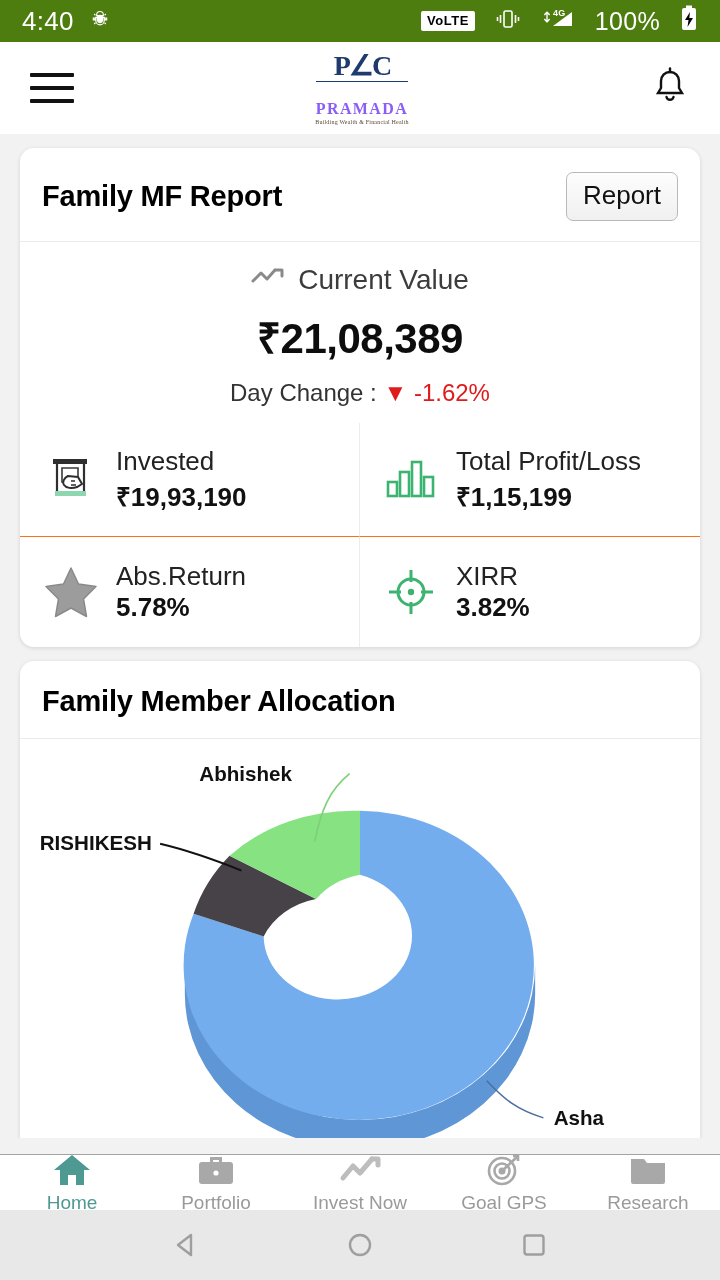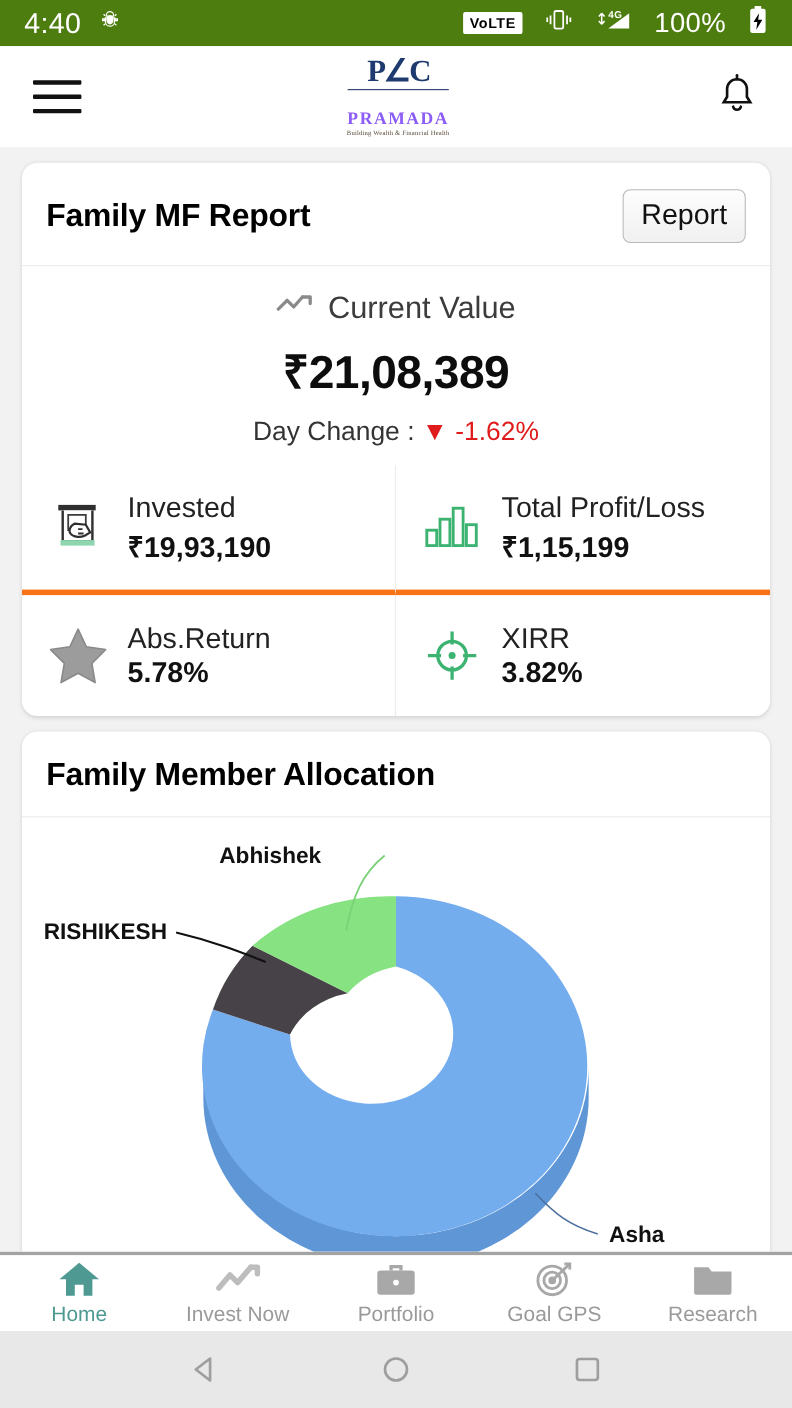--- a/index.html
+++ b/index.html
@@ -67,36 +67,36 @@
   .cv-block{ text-align:center; padding:22px 0 16px 0; }
   .cv-label{ font-size:28px; color:#3c3c3c; display:flex; align-items:center; justify-content:center; gap:13px;text-align:center; }
   .cv-amount{ font-size:42px; font-weight:bold; color:#0d0d0d; margin-top:12px; letter-spacing:-.5px;}
   .cv-change{ font-size:24px; color:#333; margin-top:14px; }
   .cv-change .dn{ color:#e01b1b; font-weight:bold; }
   .cv-change .pct{ color:#e01b1b; }
 
   .stats{ display:grid; grid-template-columns:1fr 1fr; }
   .stat{ display:flex; align-items:center; gap:16px; padding:22px 14px 22px 22px; min-height:110px; }
   .stat.br{ border-right:1px solid #ececec; }
-  .stat.bb{ border-bottom:5px solid #f97316; }
+  .stat.bb{ border-bottom:1px solid #f97316; }
   .stat-ico{ width:58px; min-width:58px; height:58px; display:flex; align-items:center; justify-content:center; }
   .stat-txt .lbl{ font-size:26px; color:#222; line-height:1.25; }
   .stat-txt .val{ font-size:26px; font-weight:bold; color:#111; margin-top:4px; }
 
   
   .alloc-head{ padding:24px 22px 20px 22px; border-bottom:1px solid #ececec; }
   .alloc-body{ position:relative; height:430px;text-align:center; }
   .alloc-svg{ position:absolute; inset:0; width:100%; height:100%; }
   .lbl-text{ font-family:"Liberation Sans", sans-serif; font-size:20px; font-weight:bold; fill:#111; }
 
   
   .bottomnav{
-    position:absolute; bottom:70px; left:0; right:0; height:72px;
+    position:absolute; bottom:70px; left:0; right:0; height:56px;
     background:#fff; display:flex; align-items:center;
-    border-top:3px solid #a3a3a3;
+    border-top:1px solid #a3a3a3;
   }
   .navitem{ flex:1; display:flex; flex-direction:column; align-items:center; justify-content:center; gap:4px; cursor:pointer; }
   .navitem .nlabel{ font-size:19px; color:#9a9a9a; }
   .navitem.active .nlabel{ color:#4e9a92; }
   .navicon{ width:42px; height:36px; display:flex; align-items:center; justify-content:center; }
 
   
   .sysnav{
     position:absolute; bottom:0; left:0; right:0; height:70px;
     background:#e8e8e8; display:flex; align-items:center; justify-content:center; gap:140px;
@@ -291,36 +291,36 @@
     <div class="navitem active">
       <span class="navicon">
         <svg width="40" height="34" viewBox="0 0 40 34" fill="#4e9a92">
           <path d="M20 2 L38 17 H32 V32 H24 V22 H16 V32 H8 V17 H2 Z"></path>
         </svg>
       </span>
       <span class="nlabel">Home</span>
     </div>
     <div class="navitem">
       <span class="navicon">
-        <svg width="42" height="32" viewBox="0 0 42 32" fill="none" stroke="#bdbdbd" stroke-width="5" stroke-linecap="round" stroke-linejoin="round">
-          <path d="M4 24 L14 12 L21 19 L33 5"></path>
-            <path d="M33 5 h6 v6" stroke-width="5"></path>
-        </svg>
-      </span>
-      <span class="nlabel">Invest Now</span>
-    </div>
-    <div class="navitem">
-      <span class="navicon">
         <svg width="40" height="34" viewBox="0 0 40 34" fill="#a8a8a8">
           <path d="M14 4 h12 v5 h-3 V7 h-6 v2 h-3 z"></path>
           <rect x="3" y="9" width="34" height="22" rx="3"></rect>
           <circle cx="20" cy="20" r="2.6" fill="#fff"></circle>
         </svg>
       </span>
       <span class="nlabel">Portfolio</span>
+    </div>
+    <div class="navitem">
+      <span class="navicon">
+        <svg width="42" height="32" viewBox="0 0 42 32" fill="none" stroke="#bdbdbd" stroke-width="5" stroke-linecap="round" stroke-linejoin="round">
+          <path d="M4 24 L14 12 L21 19 L33 5"></path>
+            <path d="M33 5 h6 v6" stroke-width="5"></path>
+        </svg>
+      </span>
+      <span class="nlabel">Invest Now</span>
     </div>
     <div class="navitem">
       <span class="navicon">
         <svg width="40" height="34" viewBox="0 0 40 34" fill="none" stroke="#a8a8a8" stroke-width="2.6">
           <circle cx="18" cy="18" r="13"></circle>
           <circle cx="18" cy="18" r="7.5"></circle>
           <circle cx="18" cy="18" r="2.2" fill="#a8a8a8"></circle>
           <path d="M18 18 L34 3" stroke-width="2.6"></path>
           <path d="M29 3 h5 v5" stroke-width="2.6"></path>
         </svg>

